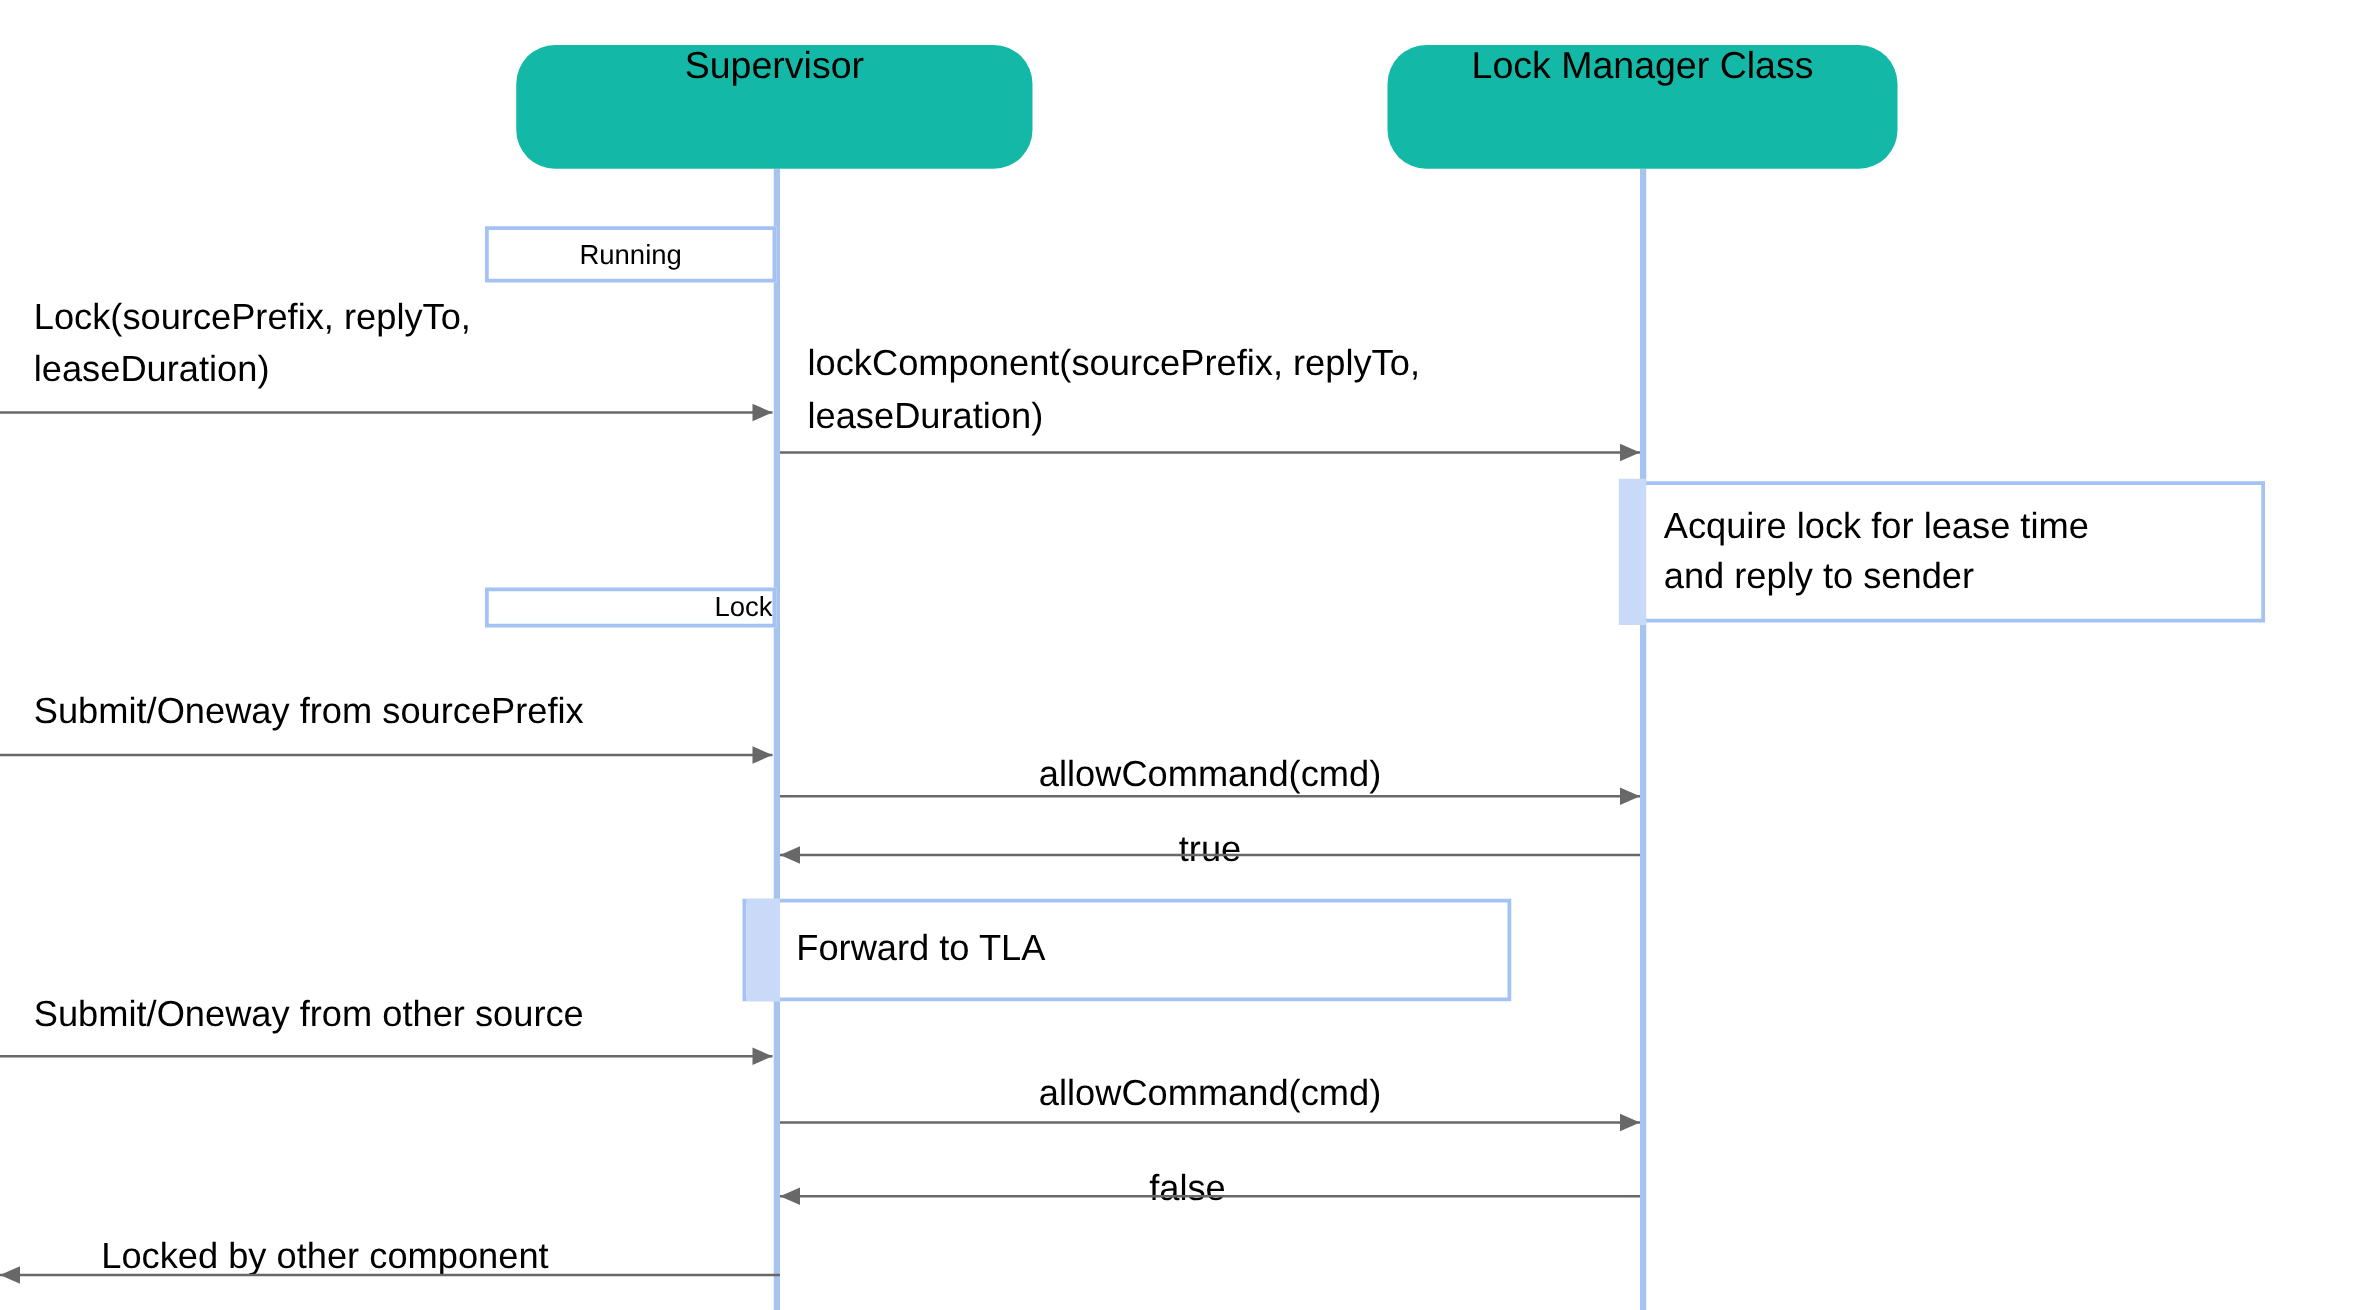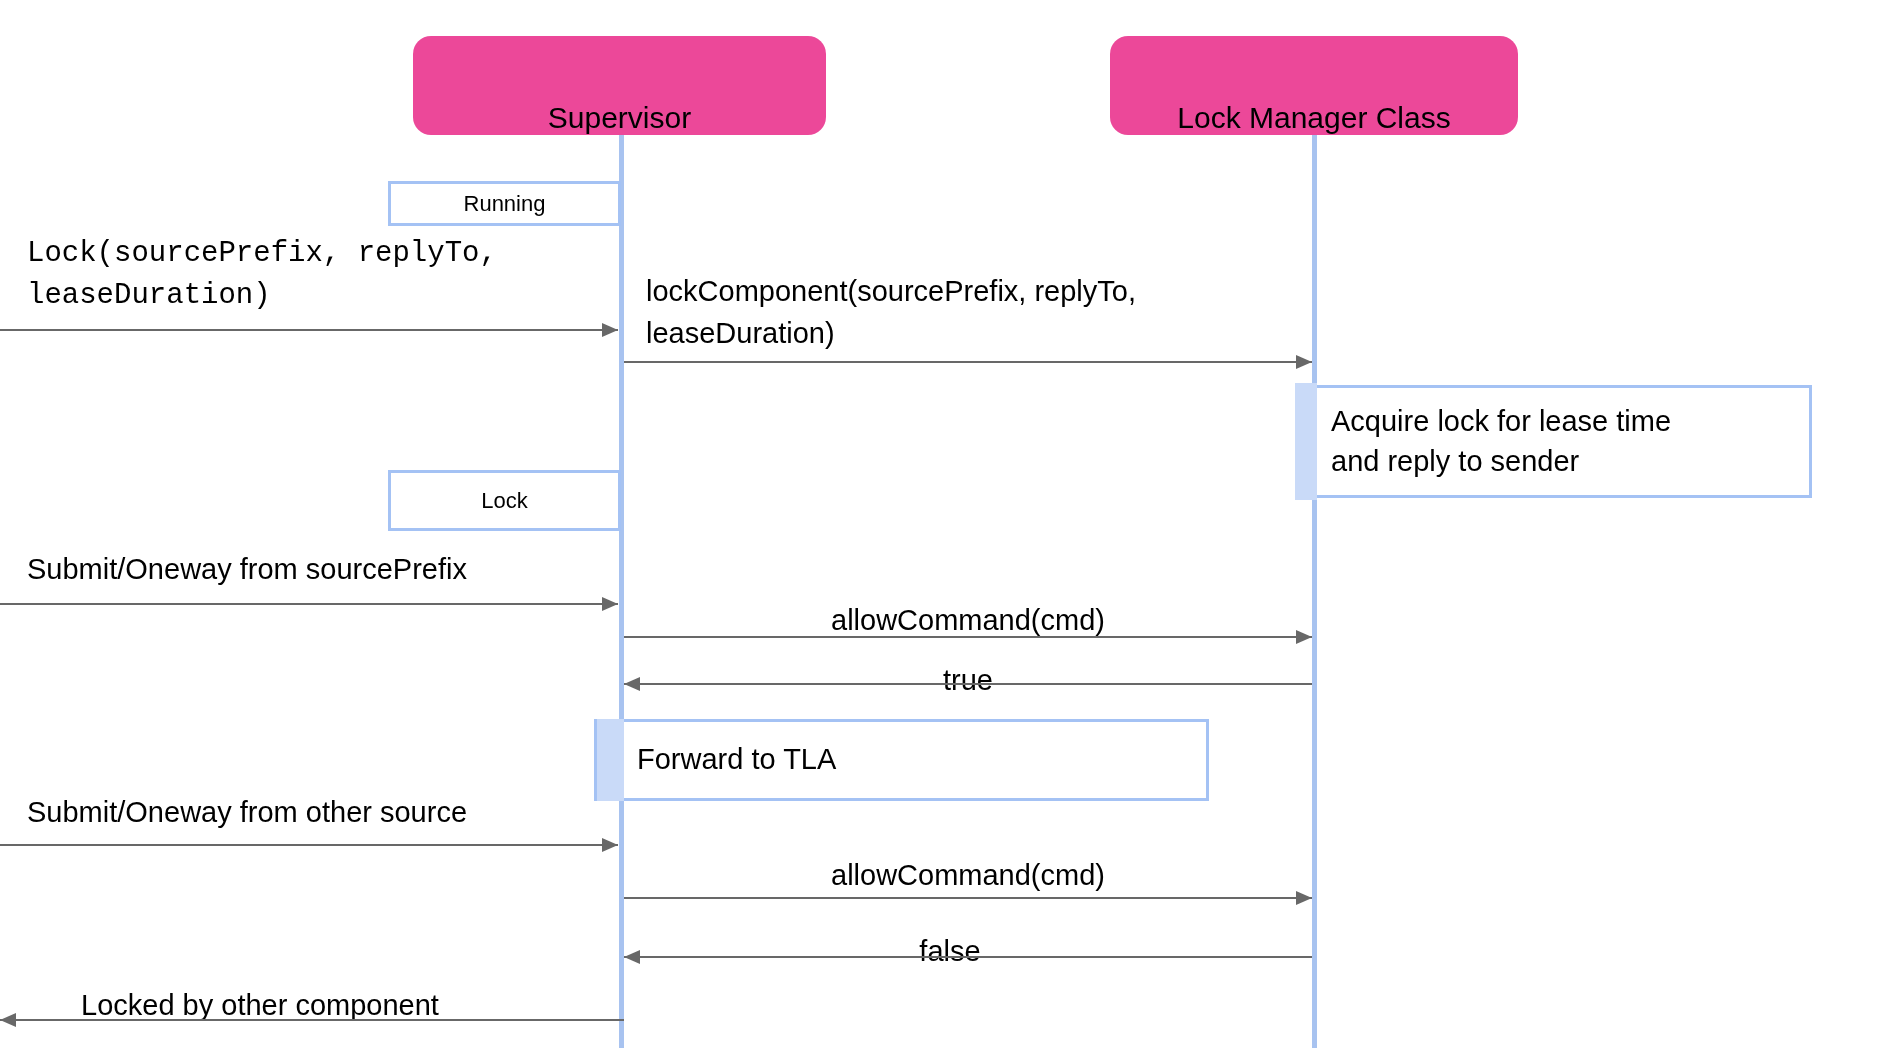--- a/index.html
+++ b/index.html
@@ -1,22 +1,22 @@
 <!DOCTYPE html>
 <html><head>
 <meta charset="utf-8">
 <style>
   html,body { margin:0; padding:0; background:#ffffff; }
   .canvas {
     position:relative; width:1884px; height:1048px; background:#ffffff;
     font-family:"Liberation Sans", sans-serif; color:#000000; overflow:hidden;
   }
   .actor {
-    position:absolute; background:#ec4899; border-radius:18px;
-    display:flex; align-items:flex-end; justify-content:center;
+    position:absolute; background:#14b8a6; border-radius:31px;
+    display:flex; align-items:flex-start; justify-content:center;
     font-size:30px;
   }
   .lifeline { position:absolute; width:5px; background:#a8c3f0; }
   .statebox {
     position:absolute; background:#ffffff; border:3px solid #a4c2f4;
     display:flex; align-items:center; justify-content:center;
     font-size:22px; box-sizing:border-box;
   }
   .note {
     position:absolute; background:#ffffff; border:3px solid #a4c2f4;
@@ -49,25 +49,25 @@
   <div class="actor" style="left:413px; top:36px; width:413px; height:99px;">
     <span>Supervisor</span>
   </div>
   <div class="actor" style="left:1110px; top:36px; width:408px; height:99px;">
     <span>Lock Manager Class</span>
   </div>
 
   <div class="statebox" style="left:388px; top:181px; width:233px; height:45px;">
     <span>Running</span>
   </div>
-  <div class="statebox" style="left:388px; top:470px; width:233px; height:61px;">
+  <div class="statebox" style="left:388px; top:470px; width:233px; height:32px;justify-content:flex-end;">
     <span>Lock</span>
   </div>
 
-  <div class="label" style="left:27px; top:233px; width:500px;font-family:Liberation Mono, monospace;">Lock(sourcePrefix, replyTo,
+  <div class="label" style="left:27px; top:233px; width:500px;">Lock(sourcePrefix, replyTo,
 leaseDuration)</div>
   <div class="arrow" style="left:0px; top:329px; width:618px;">
       <span class="ah-r"></span>
     </div>
 
   <div class="label" style="left:646px; top:270px; width:660px;">lockComponent(sourcePrefix, replyTo,
 leaseDuration)</div>
   <div class="arrow" style="left:624px; top:361px; width:688px;">
       <span class="ah-r"></span>
     </div>

